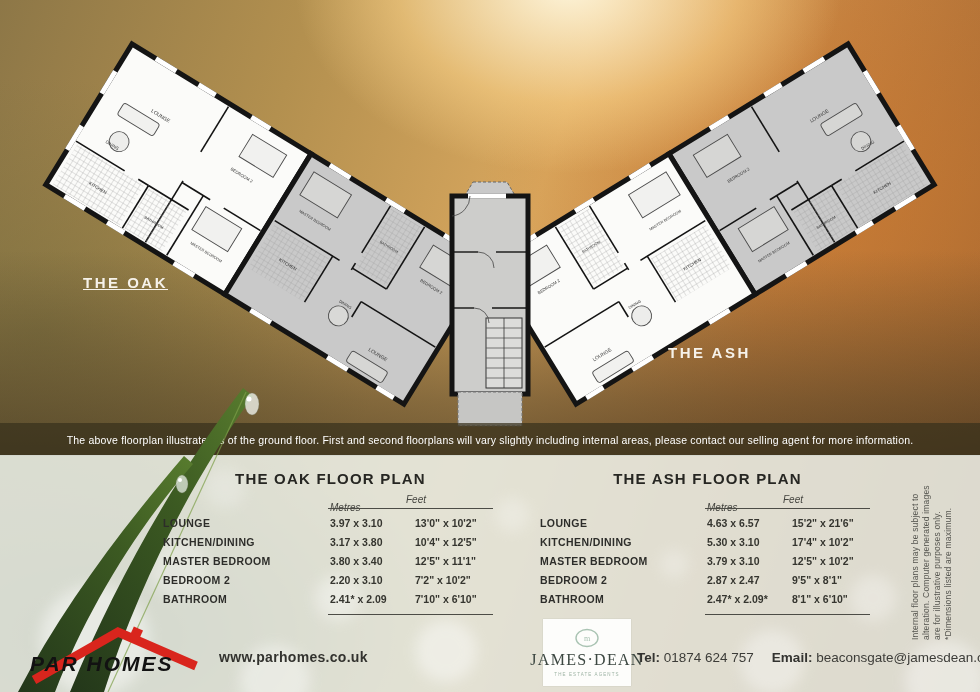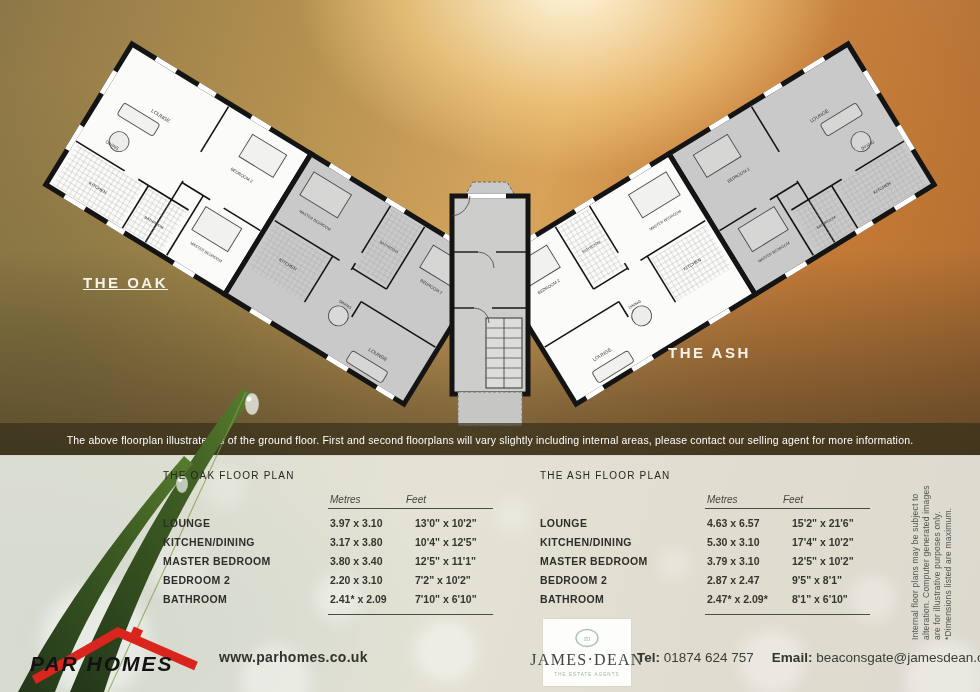--- a/index.html
+++ b/index.html
@@ -18,23 +18,23 @@
   .oak-label{left:83px;top:274px;text-decoration:underline;}
   .ash-label{left:668px;top:344px;}
   .band{position:absolute;left:0;top:423px;width:980px;height:33px;
         background:rgba(56,48,28,.72);color:#fff;font-size:10.5px;letter-spacing:.2px;
         display:flex;align-items:center;justify-content:center;}
   .panel{position:absolute;left:0;top:455px;width:980px;height:237px;background:rgba(229,235,229,.88);}
   .bokeh{position:absolute;border-radius:50%;background:#fff;filter:blur(7px);}
   .grass-svg{position:absolute;left:0;top:0;}
   
   .ftable{position:absolute;top:470px;width:335px;color:#2d2d2a;}
-  .ftable .title{font-size:10px;font-weight:normal;letter-spacing:1.2px;color:#262622;}
+  .ftable .title{font-size:15px;font-weight:bold;letter-spacing:1.2px;color:#262622;text-align:center;}
   .ftable .cols{position:absolute;top:24px;left:0;width:335px;font-style:italic;font-size:10px;color:#44443f;}
-  .col-m{position:absolute;left:167px;}
+  .col-m{position:absolute;left:167px;margin-top:8px;}
   .col-f{position:absolute;left:243px;}
   .rule{position:absolute;left:165px;width:165px;height:0;border-top:1.2px solid #4c4c46;}
   .rule-top{top:38px;} .rule-bot{top:144px;}
   .rows{position:absolute;top:47px;left:0;width:335px;}
   .t-row{position:relative;height:19px;font-size:10.5px;font-weight:bold;}
   .t-label{position:absolute;left:0;letter-spacing:.4px;}
   .t-m{position:absolute;left:167px;color:#35352f;}
   .t-f{position:absolute;left:252px;color:#35352f;}
   .oak-table{left:163px;} .ash-table{left:540px;}
   

